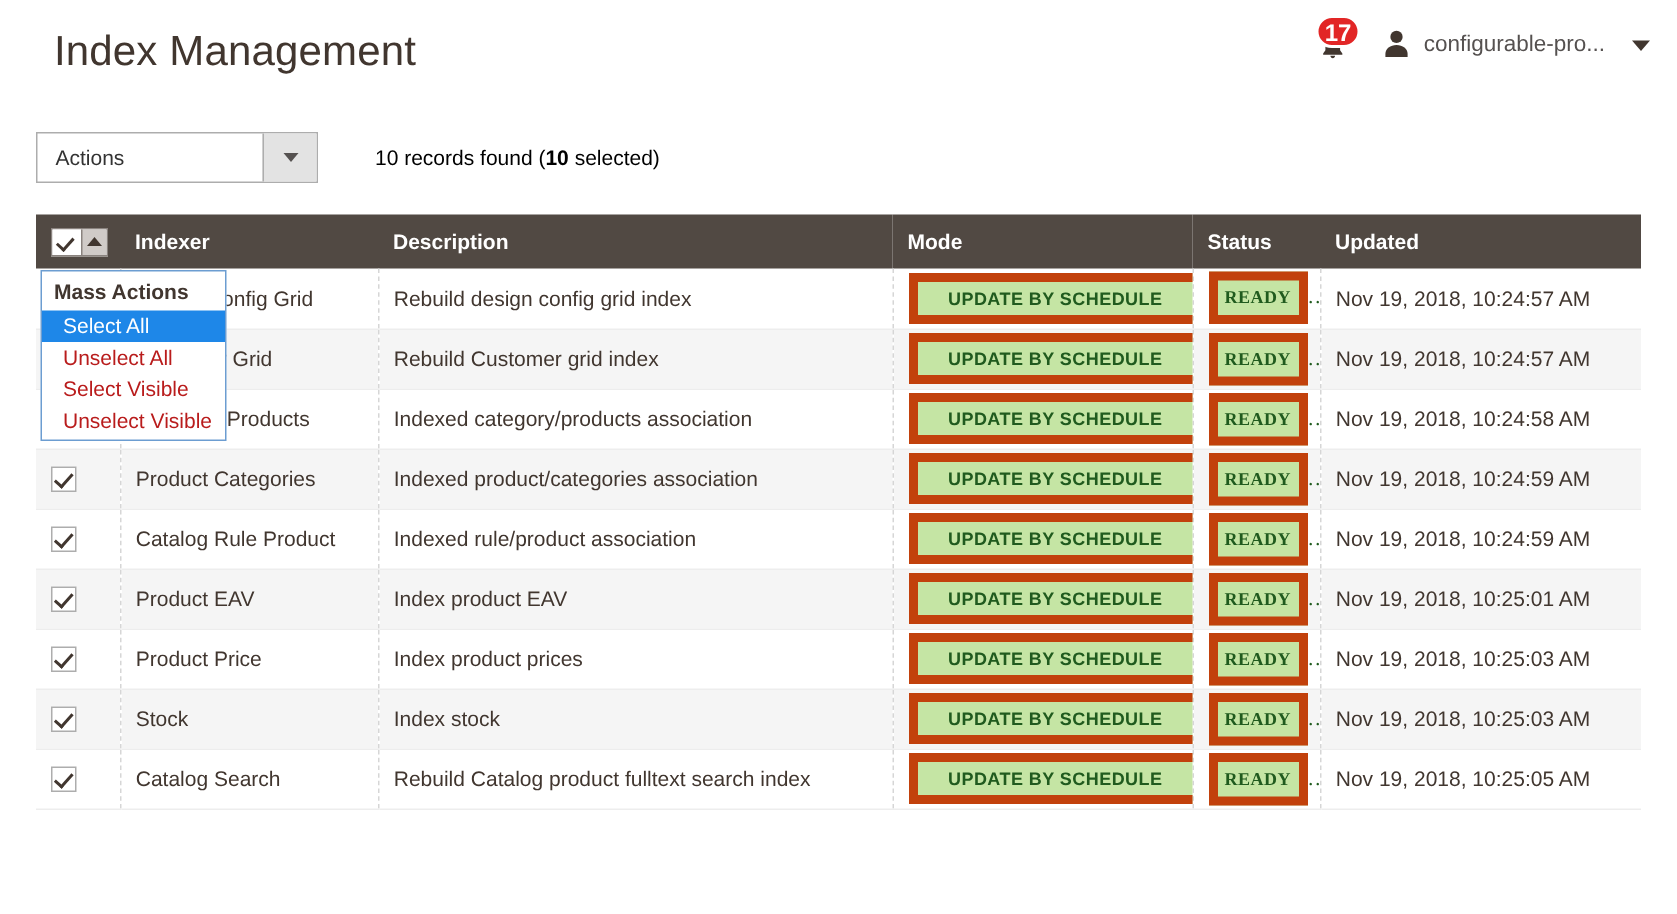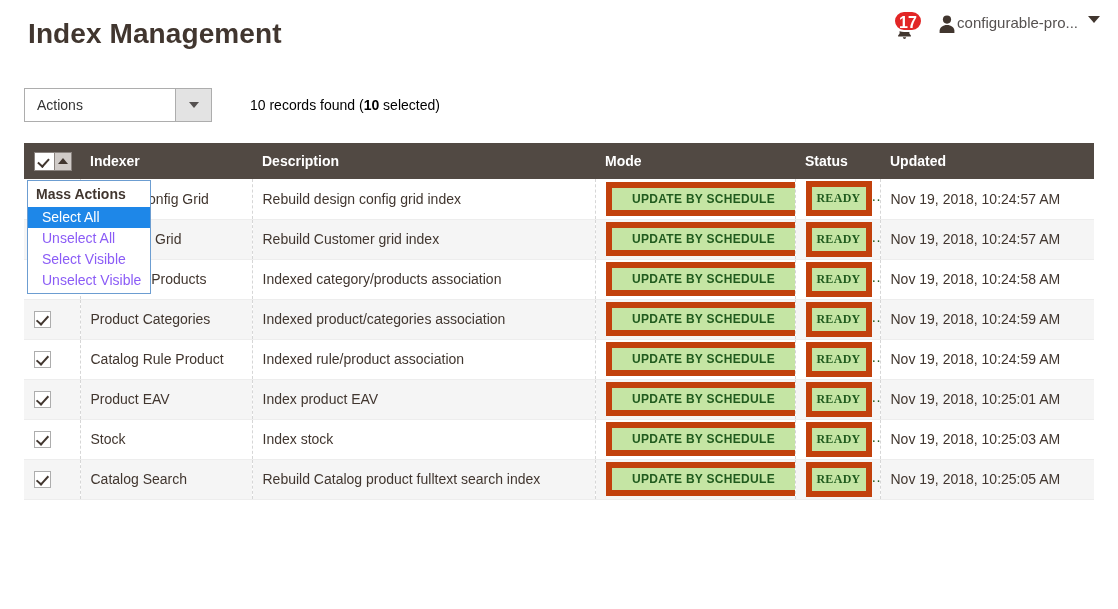--- a/index.html
+++ b/index.html
@@ -23,24 +23,24 @@
   
   .page-header {
     position: absolute;
     top: 0; left: 0;
     width: 1118px;
     height: 72px;
   }
 
   .page-title {
     position: absolute;
-    left: 28px;
+    left: 36px;
     top: 16px;
     font-size: 28px;
-    font-weight: 700;
+    font-weight: 400;
     color: #41362f;
     letter-spacing: 0.1px;
     line-height: 36px;
     white-space: nowrap;
   }
 
   .header-right {
     position: absolute;
     right: 18px;
     top: 14px;
@@ -78,21 +78,22 @@
     color: #ffffff;
     font-size: 16px;
     font-weight: 700;
     line-height: 22px;
     text-align: center;
     border: 2px solid #ffffff;
   }
 
   .user-wrap {
     display: flex;
-    align-items: flex-start;
+    align-items: center;
+    gap: 8px;
     margin-left: 10px;
     cursor: pointer;
     height: 30px;
   }
   .avatar-icon {
     width: 20px;
     height: 20px;
     display: block;
   }
   .user-name {
@@ -314,21 +315,21 @@
   .mass-menu-title {
     font-size: 14px;
     font-weight: 700;
     color: #41362f;
     padding: 4px 4px 4px 8px;
     line-height: 18px;
     white-space: nowrap;
   }
   .mass-menu-item {
     font-size: 14px;
-    color: #8b5cf6;
+    color: #b91c1c;
     padding: 1px 4px 1px 14px;
     line-height: 19px;
     white-space: nowrap;
     cursor: pointer;
   }
   .mass-menu-item.selected {
     background: #1e87e8;
     color: #ffffff;
   }
   .mass-menu-item.last { padding-bottom: 3px; }
@@ -452,20 +453,28 @@
           <tr>
             <td class="col-cb"><span class="cb checked"></span></td>
             <td class="col-idx">Product EAV</td>
             <td class="col-desc">Index product EAV</td>
             <td class="col-mode"><span class="badge badge-mode">UPDATE BY SCHEDULE</span></td>
             <td class="col-stat"><span class="badge badge-status">READY</span></td>
             <td class="col-upd upd-text">Nov 19, 2018, 10:25:01 AM</td>
           </tr>
           <tr>
             <td class="col-cb"><span class="cb checked"></span></td>
+            <td class="col-idx">Product Price</td>
+            <td class="col-desc">Index product prices</td>
+            <td class="col-mode"><span class="badge badge-mode">UPDATE BY SCHEDULE</span></td>
+            <td class="col-stat"><span class="badge badge-status">READY</span></td>
+            <td class="col-upd upd-text">Nov 19, 2018, 10:25:03 AM</td>
+          </tr>
+          <tr>
+            <td class="col-cb"><span class="cb checked"></span></td>
             <td class="col-idx">Stock</td>
             <td class="col-desc">Index stock</td>
             <td class="col-mode"><span class="badge badge-mode">UPDATE BY SCHEDULE</span></td>
             <td class="col-stat"><span class="badge badge-status">READY</span></td>
             <td class="col-upd upd-text">Nov 19, 2018, 10:25:03 AM</td>
           </tr>
           <tr>
             <td class="col-cb"><span class="cb checked"></span></td>
             <td class="col-idx">Catalog Search</td>
             <td class="col-desc">Rebuild Catalog product fulltext search index</td>

